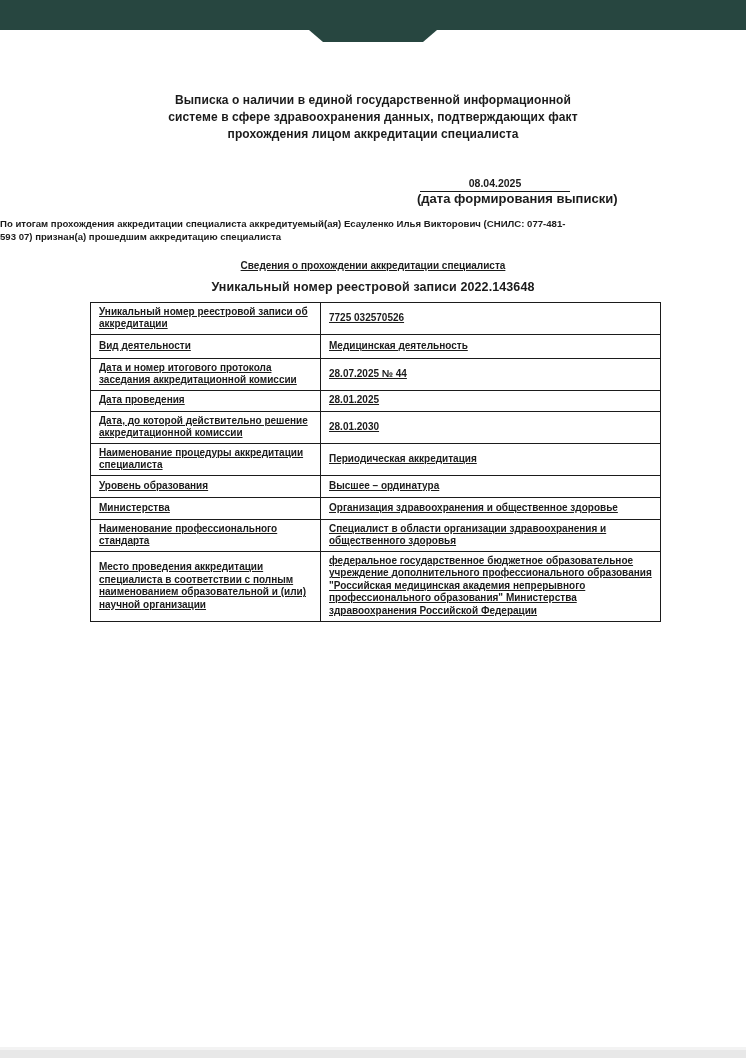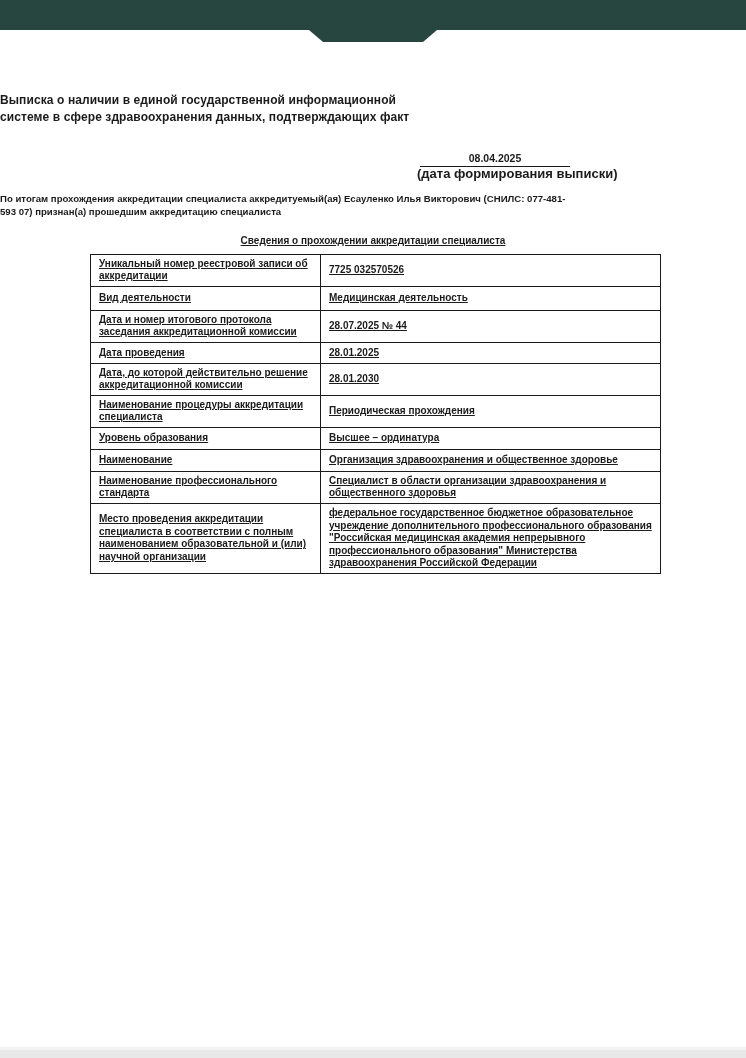--- a/index.html
+++ b/index.html
@@ -18,26 +18,26 @@
     border-top:12px solid #274640;
     border-left:14px solid transparent;
     border-right:14px solid transparent;
   }
   .home-bar-shadow { position:absolute; left:0; bottom:8px; width:746px; height:3px; background:#f3f3f3; }
   .home-bar { position:absolute; left:0; bottom:0; width:746px; height:8px; background:#e8e8e8; }
 
   
   .doc { position:absolute; top:30px; left:0; width:746px; }
   .doc-title {
-    margin-top:62px; text-align:left;
+    margin-top:62px; text-align:center;
     font-size:12px; line-height:16.9px; letter-spacing:.1px;
   }
   .doc-title span { display:block; }
 
-  .date-block { margin-top:25px; margin-left:420px; width:150px; text-align:center; }
+  .date-block { margin-top:33px; margin-left:420px; width:150px; text-align:center; }
   .date-value { display:block; font-size:10.5px; line-height:14px; border-bottom:1.5px solid #1b1b1b; padding-bottom:1px; }
   .date-caption { display:block; font-size:13px; line-height:14px; white-space:nowrap; margin-left:-3px; }
 
   .intro { margin-top:11px; text-align:left; font-size:9.6px; line-height:13px; }
   .intro span { display:block; }
 
   .section-heading { margin-top:17px; text-align:center; font-size:10px; text-decoration:underline; }
   .record-heading { margin-top:9px; text-align:center; font-size:12.5px; letter-spacing:.1px; }
 
   table.fields {
@@ -68,34 +68,36 @@
 <div class="screen">
 
   <div class="status-bar"></div>
   <div class="status-notch"></div>
 
   <div class="doc">
 
     <div class="doc-title">
       <span>Выписка о наличии в единой государственной информационной</span>
       <span>системе в сфере здравоохранения данных, подтверждающих факт</span>
+      <span>прохождения лицом аккредитации специалиста</span>
     </div>
 
     <div class="date-block">
       <span class="date-value">08.04.2025</span>
       <span class="date-caption">(дата формирования выписки)</span>
     </div>
 
     <div class="intro">
       <span>По итогам прохождения аккредитации специалиста аккредитуемый(ая) Есауленко Илья Викторович (СНИЛС: 077-481-</span>
       <span>593 07) признан(а) прошедшим аккредитацию специалиста</span>
     </div>
 
     <div class="section-heading">Сведения о прохождении аккредитации специалиста</div>
 
+    <div class="record-heading">Уникальный номер реестровой записи 2022.143648</div>
 
     <table class="fields">
       <tbody>
         <tr class="r-1">
           <td class="col-label">Уникальный номер реестровой записи об аккредитации</td>
           <td class="col-value">7725 032570526</td>
         </tr>
         <tr class="r-2">
           <td class="col-label">Вид деятельности</td>
           <td class="col-value">Медицинская деятельность</td>
@@ -107,28 +109,28 @@
         <tr class="r-4">
           <td class="col-label">Дата проведения</td>
           <td class="col-value">28.01.2025</td>
         </tr>
         <tr class="r-5">
           <td class="col-label">Дата, до которой действительно решение аккредитационной комиссии</td>
           <td class="col-value">28.01.2030</td>
         </tr>
         <tr class="r-6">
           <td class="col-label">Наименование процедуры аккредитации специалиста</td>
-          <td class="col-value">Периодическая прохождения</td>
+          <td class="col-value">Периодическая аккредитация</td>
         </tr>
         <tr class="r-7">
           <td class="col-label">Уровень образования</td>
           <td class="col-value">Высшее – ординатура</td>
         </tr>
         <tr class="r-8">
-          <td class="col-label">Наименование</td>
+          <td class="col-label">Министерства</td>
           <td class="col-value">Организация здравоохранения и общественное здоровье</td>
         </tr>
         <tr class="r-9">
           <td class="col-label">Наименование профессионального стандарта</td>
           <td class="col-value">Специалист в области организации здравоохранения и общественного здоровья</td>
         </tr>
         <tr class="r-10">
           <td class="col-label">Место проведения аккредитации специалиста в соответствии с полным наименованием образовательной и (или) научной организации</td>
           <td class="col-value">федеральное государственное бюджетное образовательное учреждение дополнительного профессионального образования "Российская медицинская академия непрерывного профессионального образования" Министерства здравоохранения Российской Федерации</td>
         </tr>

